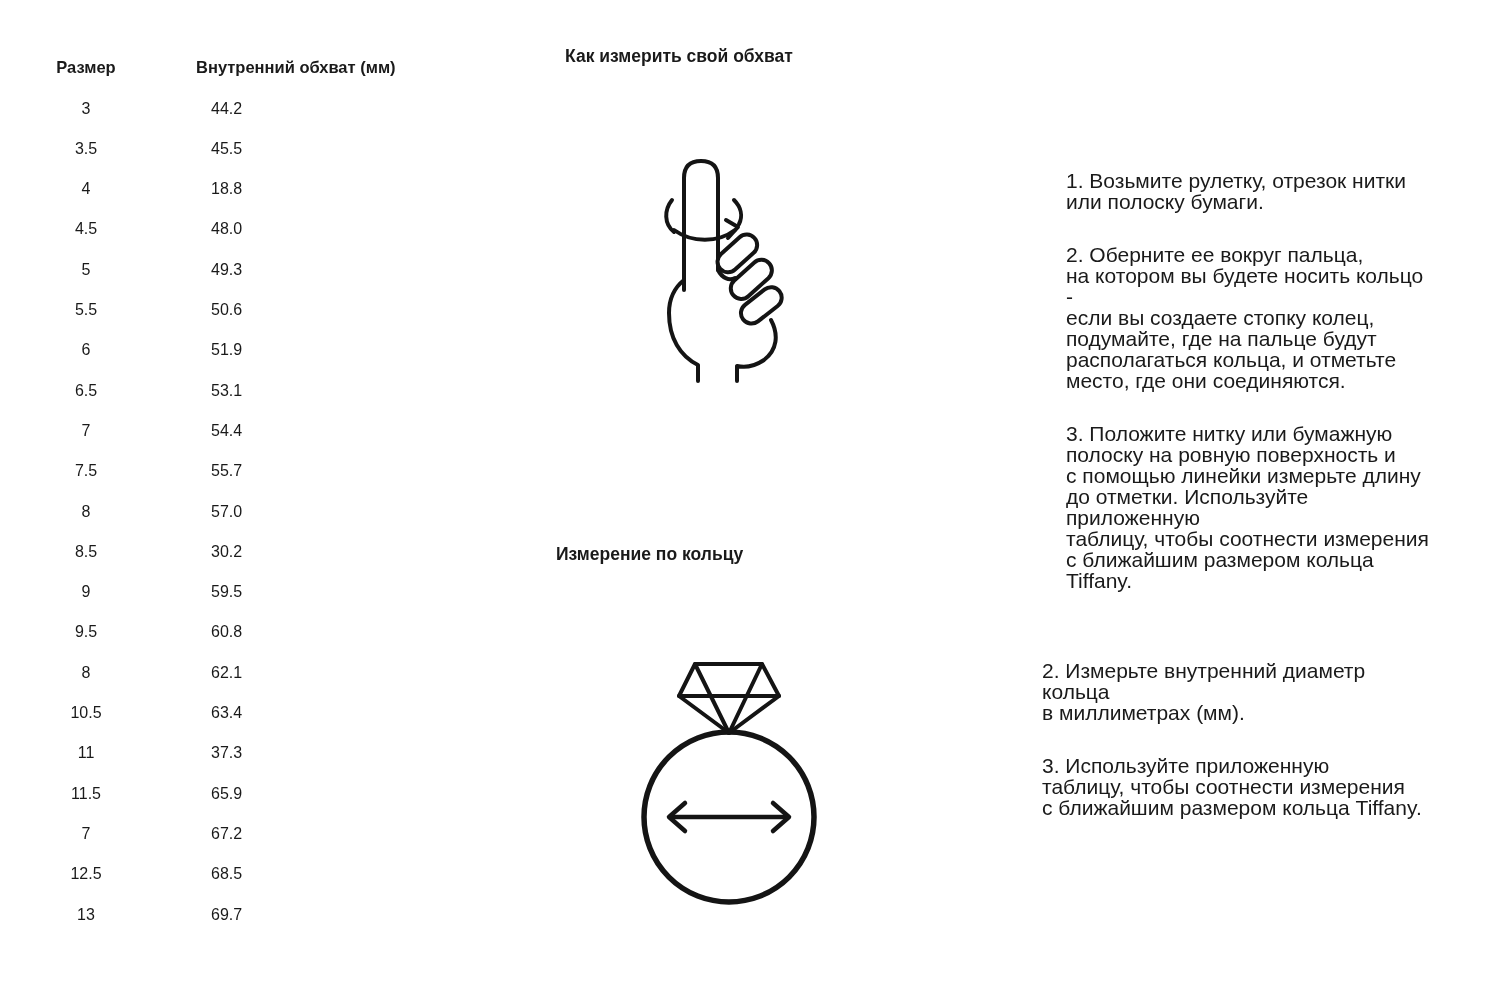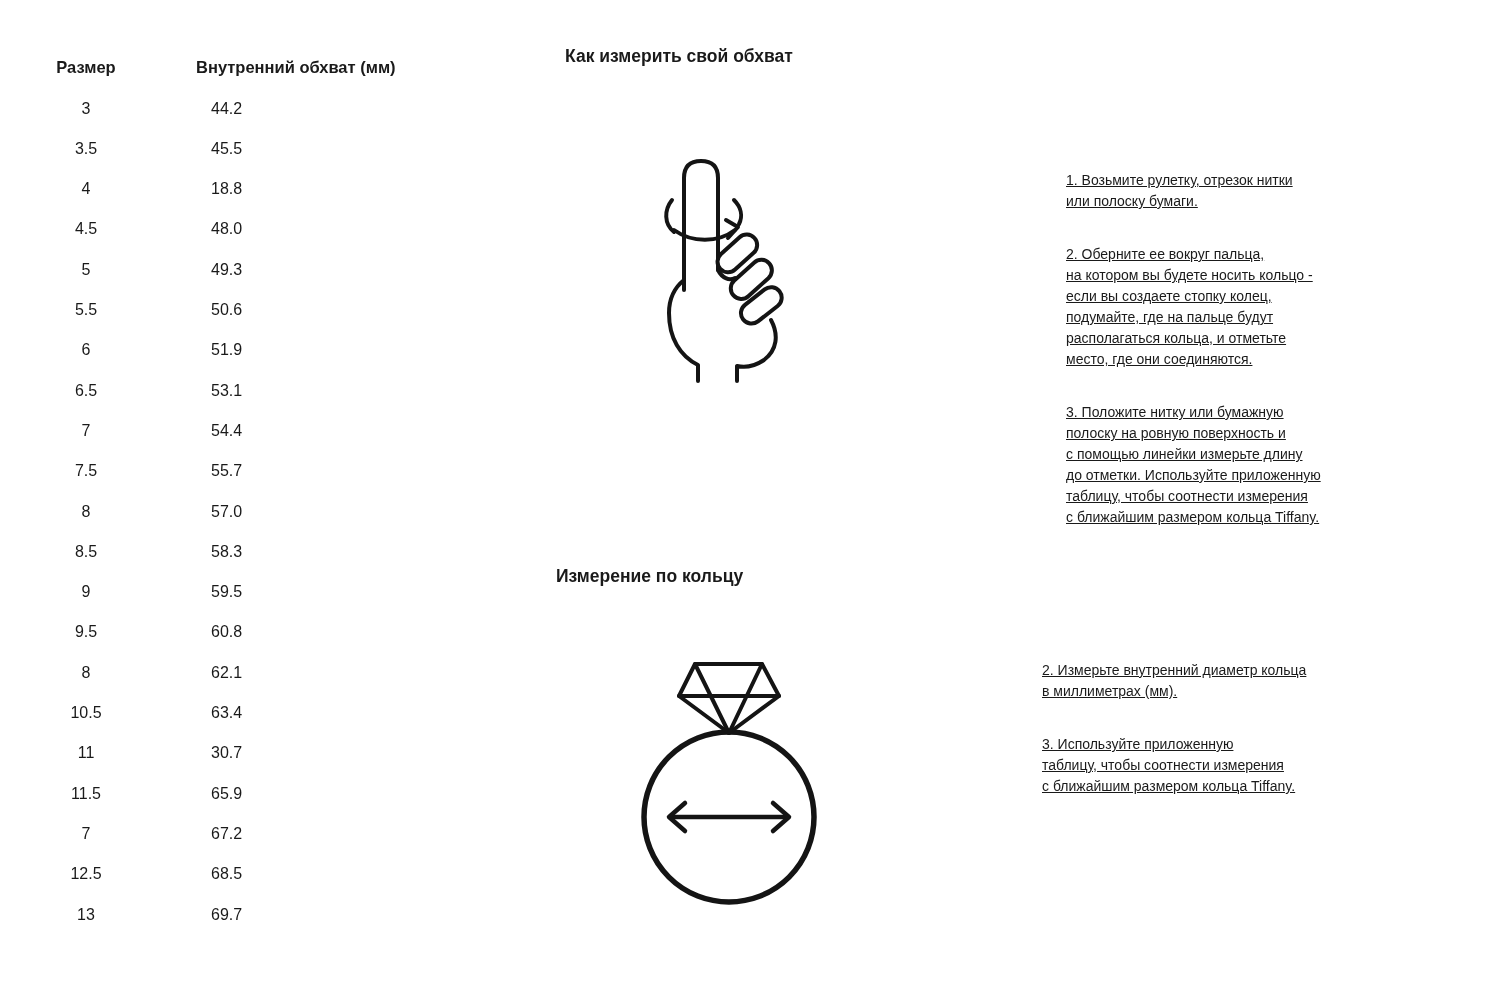--- a/index.html
+++ b/index.html
@@ -16,29 +16,29 @@
   .size-table { position: absolute; left: 55px; top: 37px; font-size: 16px; }
   .t-head, .t-row { display: flex; align-items: flex-end; height: 40.3px; }
   .t-head { font-weight: 700; font-size: 16.5px; }
   .c1 { width: 62px; text-align: center; }
   .c2 { margin-left: 79px; width: 230px; }
   .t-row .c2 { padding-left: 15px; }
 
   
   .mid-title { position: absolute; font-weight: 700; font-size: 17.5px; }
   #title1 { left: 565px; top: 46px; }
-  #title2 { left: 556px; top: 566px; }
+  #title2 { left: 556px; top: 544px; }
 
   
   .icon-wrap { position: absolute; }
   #hand-icon { left: 638px; top: 150px; }
   #ring-icon { left: 633px; top: 656px; }
 
   
-  .steps { position: absolute; font-size: 14px; line-height: 21px; text-decoration: underline; }
+  .steps { position: absolute; font-size: 21px; line-height: 21px; }
   .step { white-space: pre-line; margin-bottom: 32px; }
   #steps1 { left: 1066px; top: 170px; width: 365px; }
   #steps2 { left: 1042px; top: 660px; width: 385px; }
 </style>
 </head>
 <body>
 
 <div class="size-table">
   <div class="t-head">
     <div class="c1">Размер</div>
@@ -84,41 +84,41 @@
       <div class="t-row">
         <div class="c1">7.5</div>
         <div class="c2">55.7</div>
       </div>
       <div class="t-row">
         <div class="c1">8</div>
         <div class="c2">57.0</div>
       </div>
       <div class="t-row">
         <div class="c1">8.5</div>
-        <div class="c2">58.3</div>
+        <div class="c2">30.2</div>
       </div>
       <div class="t-row">
         <div class="c1">9</div>
         <div class="c2">59.5</div>
       </div>
       <div class="t-row">
         <div class="c1">9.5</div>
         <div class="c2">60.8</div>
       </div>
       <div class="t-row">
         <div class="c1">8</div>
         <div class="c2">62.1</div>
       </div>
       <div class="t-row">
         <div class="c1">10.5</div>
         <div class="c2">63.4</div>
       </div>
       <div class="t-row">
         <div class="c1">11</div>
-        <div class="c2">30.7</div>
+        <div class="c2">37.3</div>
       </div>
       <div class="t-row">
         <div class="c1">11.5</div>
         <div class="c2">65.9</div>
       </div>
       <div class="t-row">
         <div class="c1">7</div>
         <div class="c2">67.2</div>
       </div>
       <div class="t-row">

